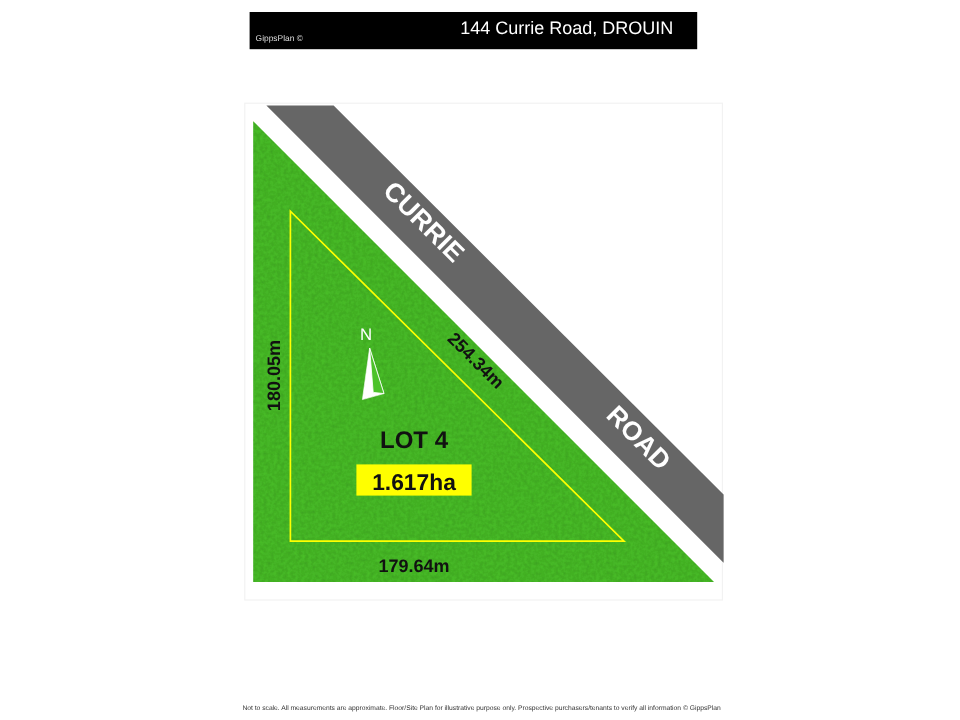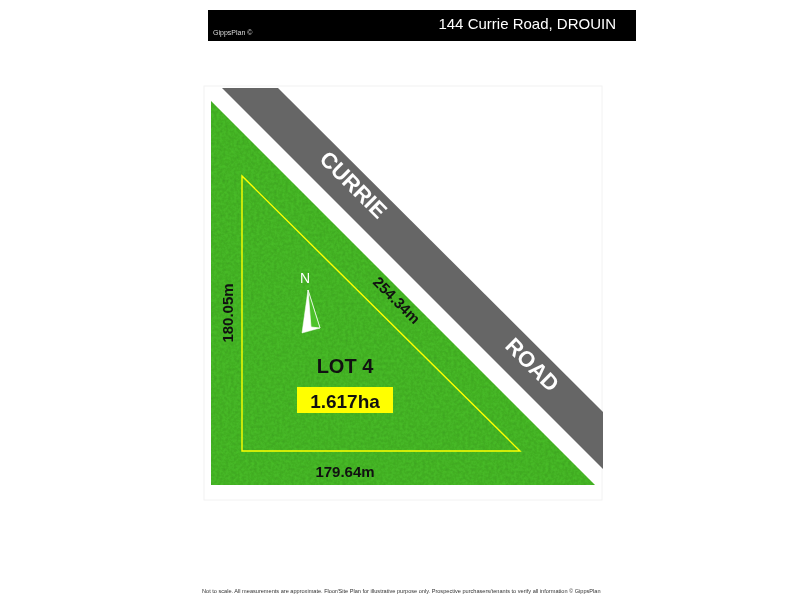--- a/index.html
+++ b/index.html
@@ -1,17 +1,17 @@
 <!DOCTYPE html>
 <html><head>
 <meta charset="utf-8">
 <style>
   html, body { margin:0; padding:0; }
   body { width:800px; height:600px; background:#ffffff; position:relative; overflow:hidden; font-family:"Liberation Sans", sans-serif; }
-  .header { position:absolute; left:208px; top:10px; width:428px; height:31px; background:#000; }
+  .header { position:absolute; left:208px; top:10px; width:373px; height:31px; background:#000; }
   .header .brand { position:absolute; left:5px; top:19px; font-size:7px; color:#ddd; }
   .header .title { position:absolute; right:20px; top:5px; font-size:15px; color:#fff; }
   .plan { position:absolute; left:0; top:0; width:800px; height:600px; }
   .footer { position:absolute; left:202px; top:588px; font-size:5.6px; color:#333; white-space:nowrap; }
   svg text { font-family:"Liberation Sans", sans-serif; font-weight:bold; }
 </style>
 </head>
 <body>
 
 <div class="header">

